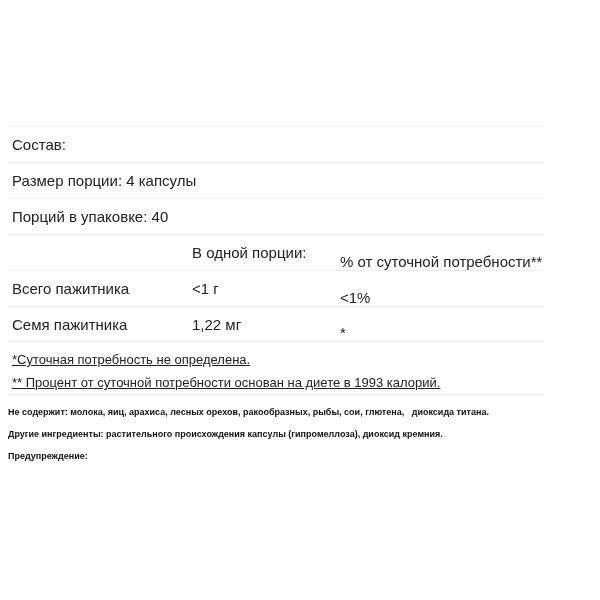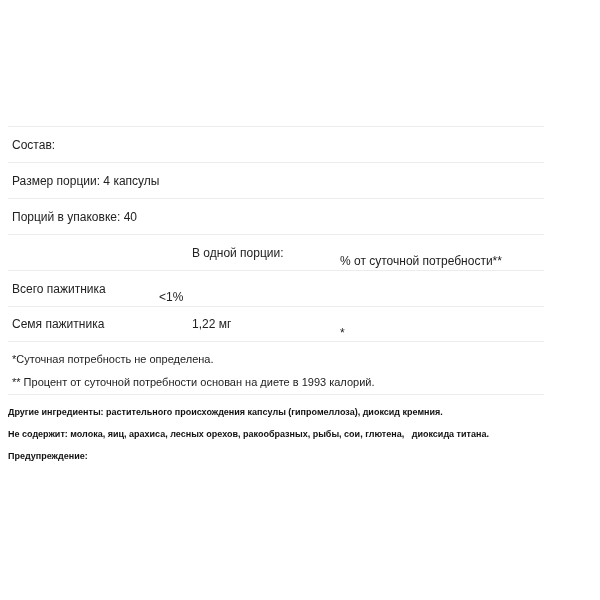--- a/index.html
+++ b/index.html
@@ -1,24 +1,24 @@
 <!DOCTYPE html>
 <html><head>
 <meta charset="utf-8">
 <style>
   html, body { margin:0; padding:0; background:#fff; }
   body { width:600px; height:600px; position:relative; font-family:"Liberation Sans", sans-serif; color:#222; overflow:hidden; }
   .wrap { position:absolute; left:8px; top:126px; width:536px; }
-  .row { height:36px; border-top:1px solid #ececec; display:flex; align-items:center; font-size:12px; box-sizing:border-box; }
+  .row { height:36px; border-top:1px solid #ececec; display:flex; align-items:center; font-size:15px; box-sizing:border-box; }
   .row .c { padding-left:4px; }
   .c1 { width:143px; }
   .c2 { width:144px;margin-left:33px; }
   .c3 { flex:1;margin-top:17px; }
   .row.last { border-bottom:1px solid #ececec; }
-  .notes { padding:6px 0 0 4px; font-size:11px; line-height:23px; height:52px; box-sizing:border-box; }
+  .notes { padding:6px 0 0 4px; font-size:13px; line-height:23px; height:52px; box-sizing:border-box;text-decoration:underline; }
   .bottom { border-top:1px solid #ececec; padding-top:6px; }
   .b { font-size:9px; font-weight:bold; line-height:22px; color:#111; }
 </style>
 </head>
 <body>
 
 <div class="wrap">
   <div class="row">
       <span class="c">Состав:</span>
     </div>
@@ -28,29 +28,30 @@
   <div class="row">
       <span class="c">Порций в упаковке: 40</span>
     </div>
   <div class="row">
     <span class="c c1"></span>
     <span class="c c2">В одной порции:</span>
     <span class="c c3">% от суточной потребности**</span>
   </div>
   <div class="row">
     <span class="c c1">Всего пажитника</span>
+    <span class="c c2">&lt;1 г</span>
     <span class="c c3">&lt;1%</span>
   </div>
   <div class="row last">
     <span class="c c1">Семя пажитника</span>
     <span class="c c2">1,22 мг</span>
     <span class="c c3">*</span>
   </div>
   <div class="notes">
     <div>*Суточная потребность не определена.</div>
     <div>** Процент от суточной потребности основан на диете в 1993 калорий.</div>
   </div>
   <div class="bottom">
+    <div class="b" style="white-space:pre">Не содержит: молока, яиц, арахиса, лесных орехов, ракообразных, рыбы, сои, глютена,   диоксида титана.</div>
     <div class="b" style="white-space:pre">Другие ингредиенты: растительного происхождения капсулы (гипромеллоза), диоксид кремния.</div>
-    <div class="b" style="white-space:pre">Не содержит: молока, яиц, арахиса, лесных орехов, ракообразных, рыбы, сои, глютена,   диоксида титана.</div>
     <div class="b">Предупреждение:</div>
   </div>
 </div>
 
 </body></html>

